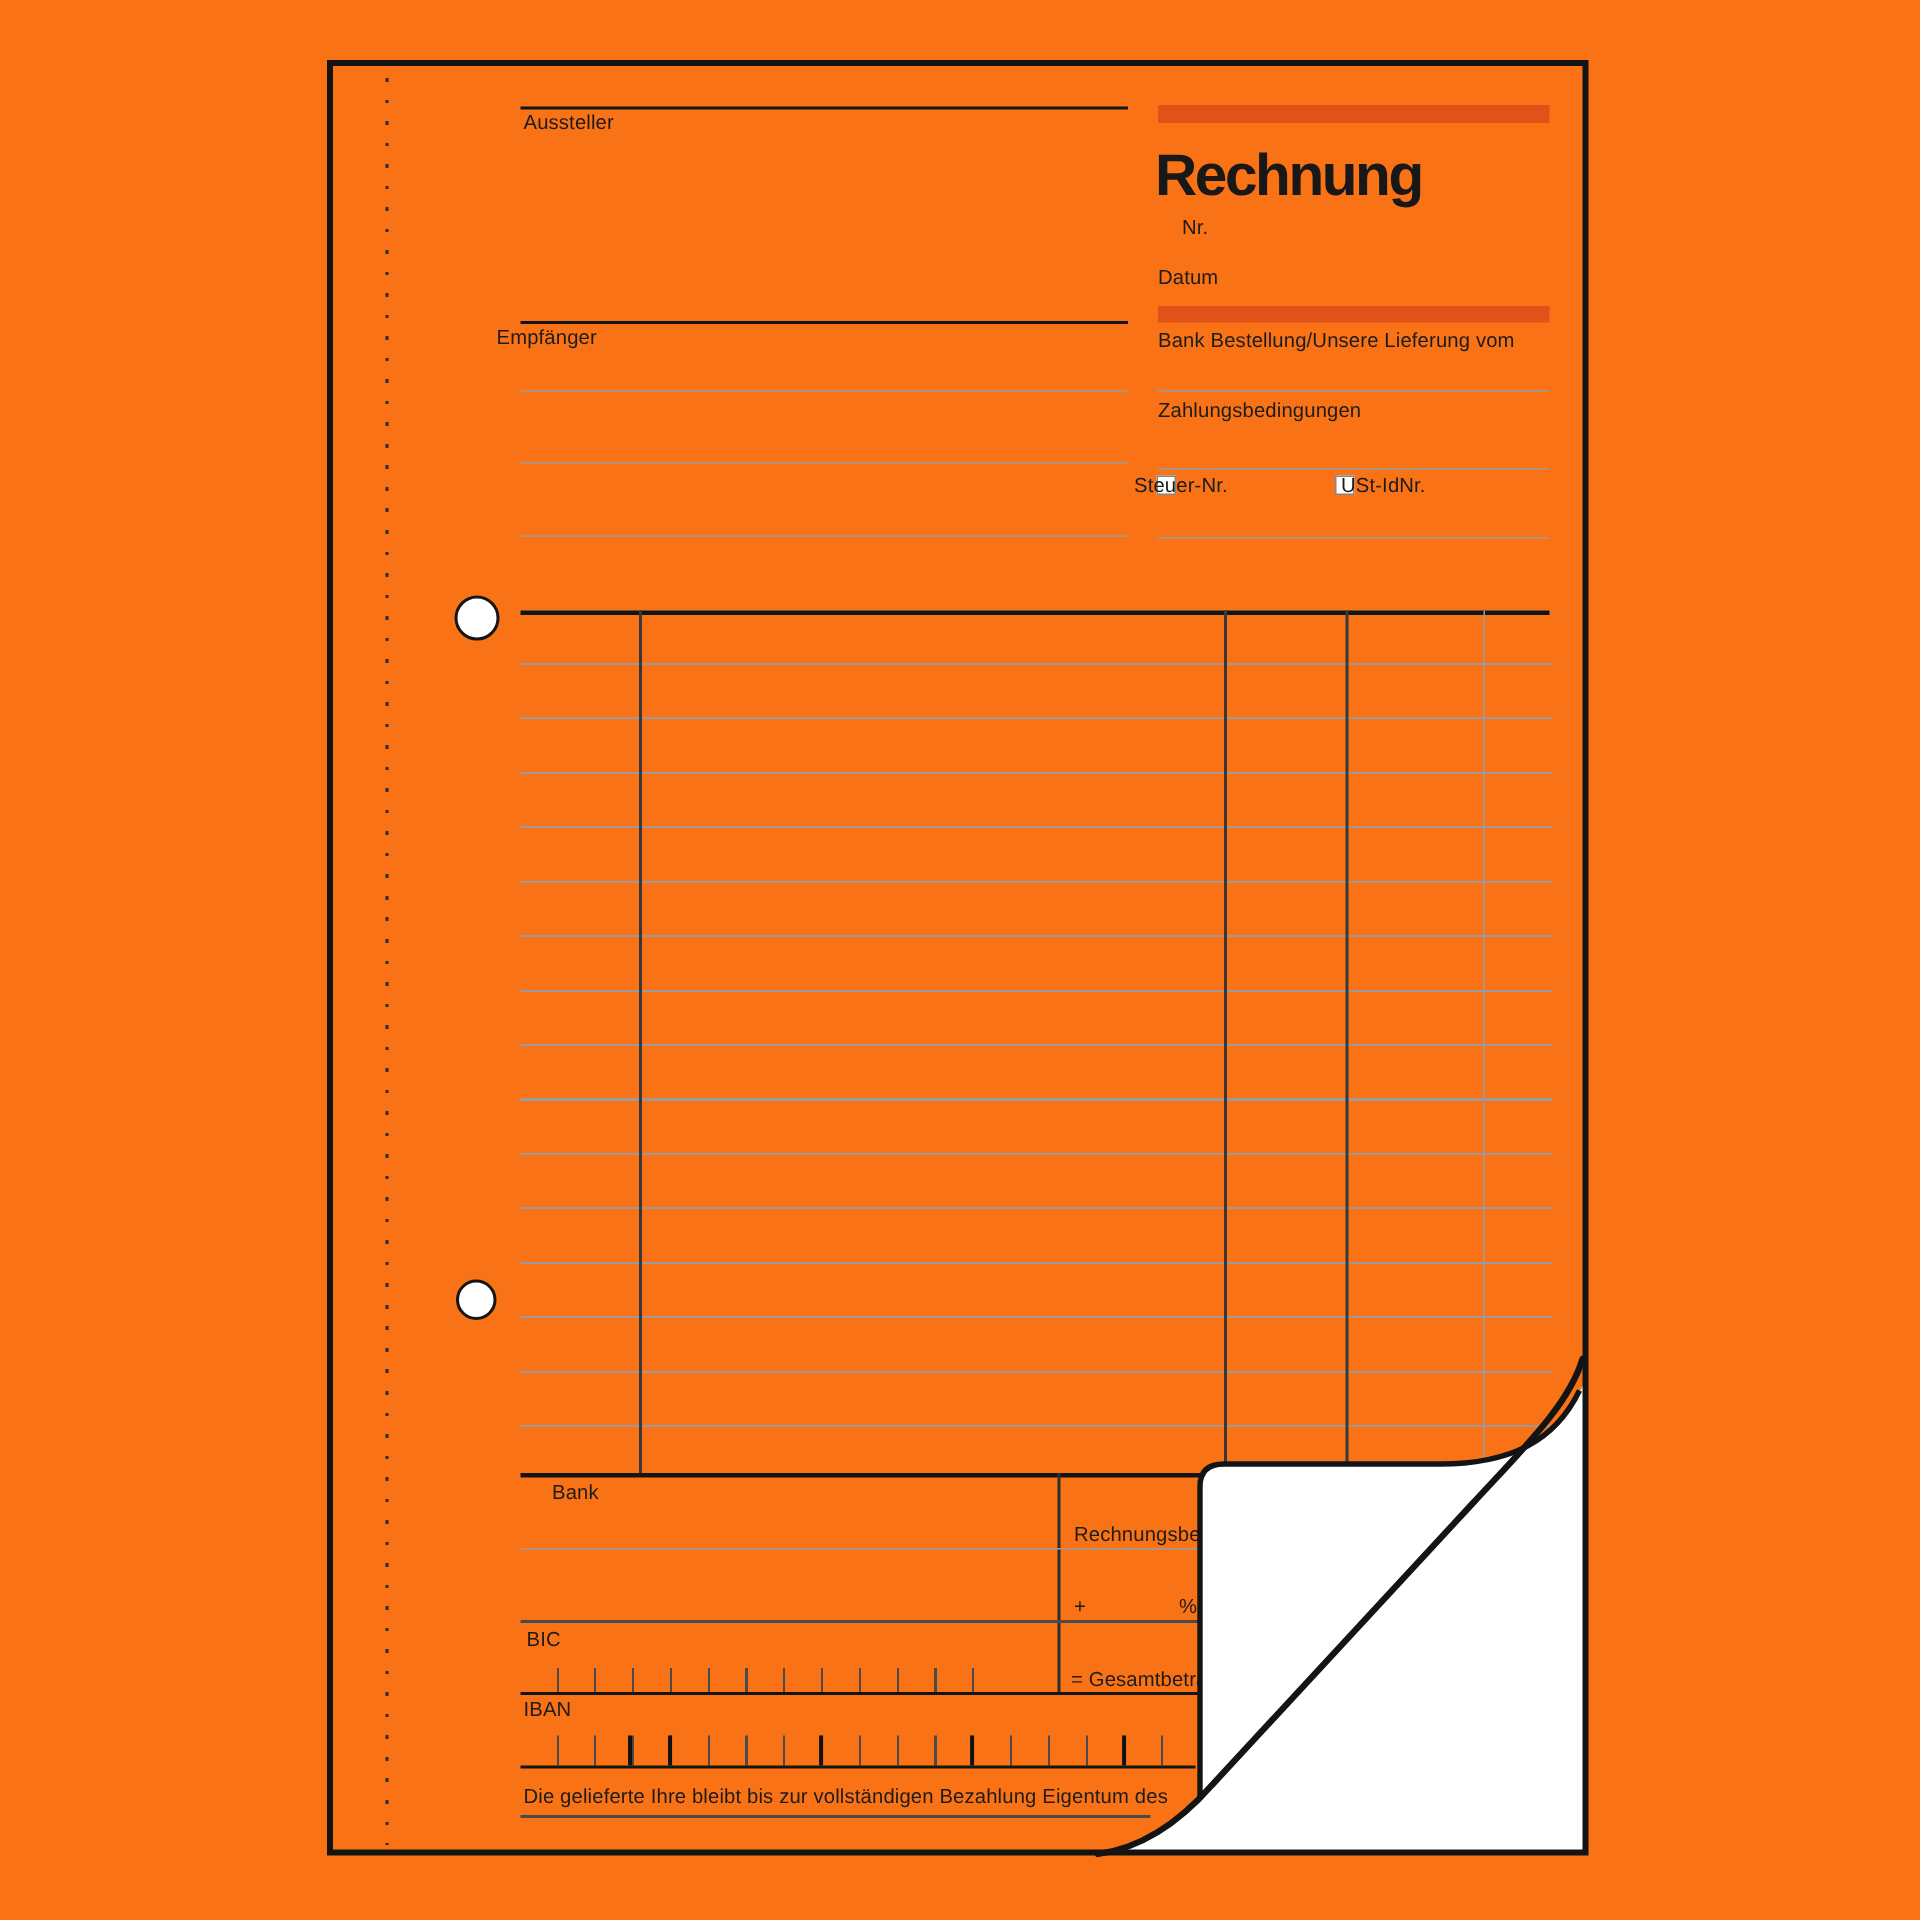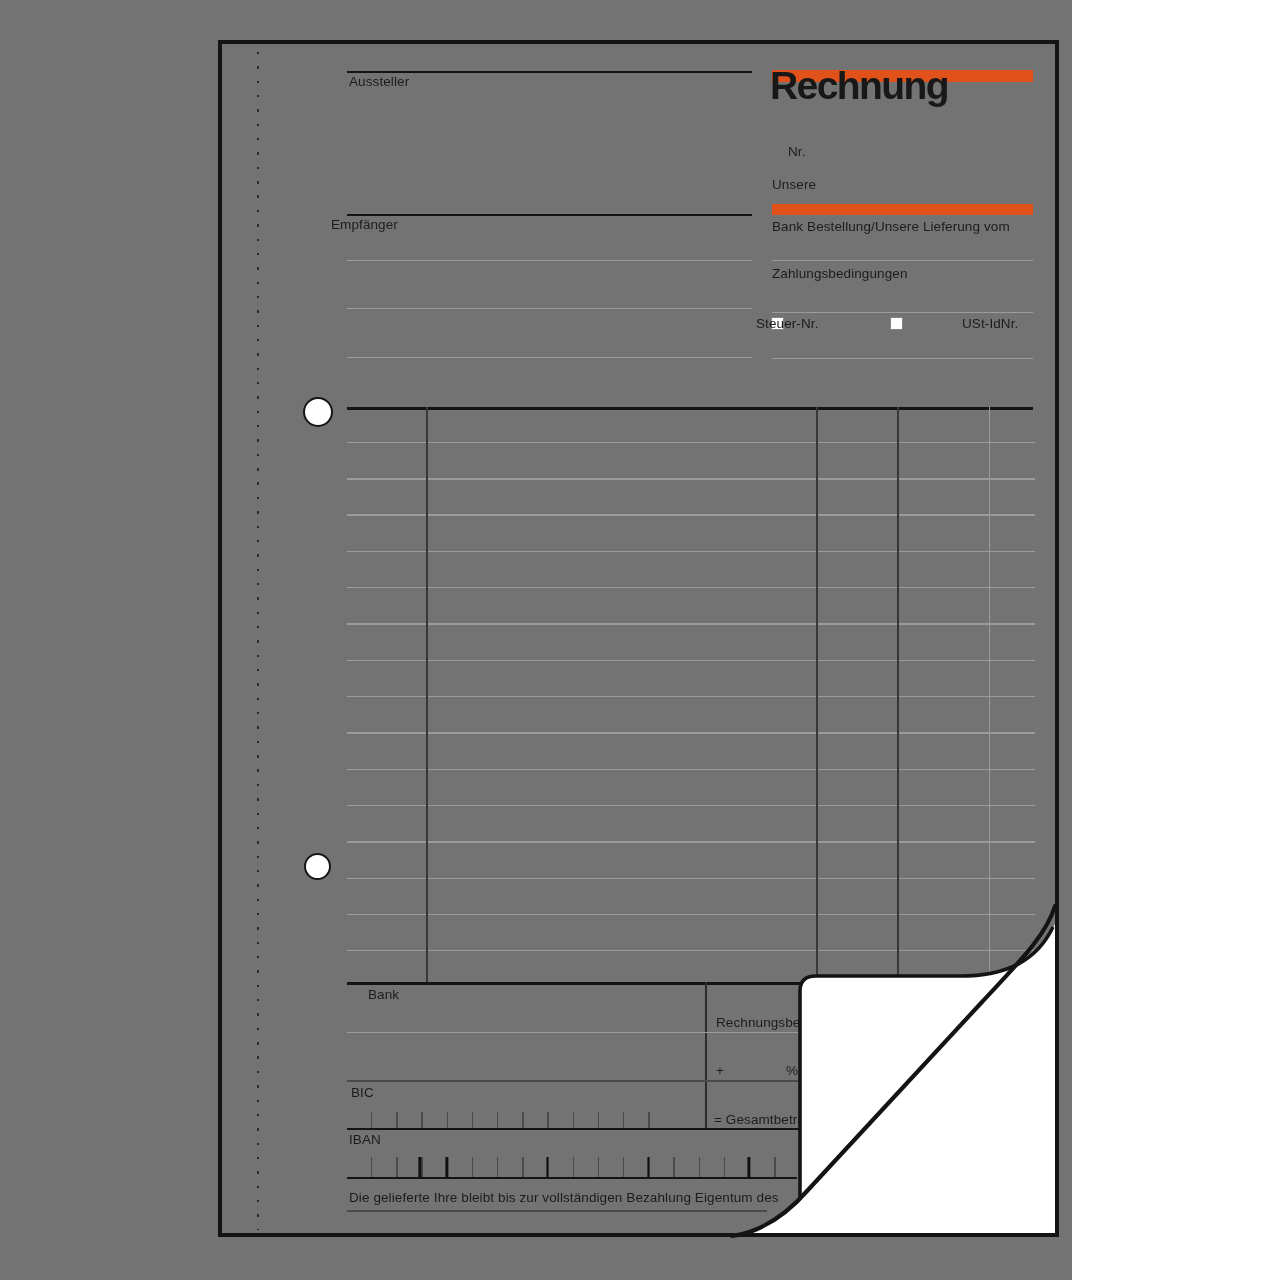--- a/index.html
+++ b/index.html
@@ -1,33 +1,33 @@
 <!DOCTYPE html>
 <html><head>
 <meta charset="utf-8">
 <style>
   html,body{margin:0;padding:0;background:#fff;}
-  .canvas{position:relative;width:1072px;height:1280px;background:#737373;overflow:hidden;
+  .canvas{position:relative;width:1280px;height:1280px;background:#f97316;overflow:hidden;
           font-family:"Liberation Sans",sans-serif;color:#1c1c1c;}
   
   .page-border{position:absolute;left:218px;top:40px;width:841px;height:1197px;
                border:4px solid #141414;box-sizing:border-box;z-index:30;pointer-events:none;}
   .perforation{position:absolute;left:257px;top:52px;width:2.4px;height:1178px;z-index:6;
                background:repeating-linear-gradient(180deg,#2b2b2b 0 2.4px,transparent 2.4px 14.35px);}
   .hole{position:absolute;border:2.6px solid #161616;border-radius:50%;background:#fff;z-index:6;box-sizing:border-box;}
   .hole.h1{left:303px;top:397px;width:30px;height:30px;}
   .hole.h2{left:304px;top:853px;width:27px;height:27px;}
   .hline{position:absolute;background:#141414;}
   .gline{position:absolute;background:#9b9b9b;}
   .mline{position:absolute;background:#4a4a4a;}
   .lbl{position:absolute;font-size:13.5px;line-height:1.1;white-space:nowrap;letter-spacing:.1px;}
   .accent-bar{position:absolute;left:772px;width:261px;background:#e0521a;}
   .bar1{top:70px;height:12px;}
   .bar2{top:204px;height:11px;}
-  .title{position:absolute;left:770px;top:66px;font-size:39px;font-weight:700;
+  .title{position:absolute;left:770px;top:98px;font-size:39px;font-weight:700;
          letter-spacing:-1.6px;line-height:1;color:#181818;}
   
   .table-rows{position:absolute;left:347px;top:407px;width:688px;height:576px;
       background:repeating-linear-gradient(180deg,transparent 0 34.9px,#9b9b9b 34.9px 36.3px);}
   .vline{position:absolute;top:407px;height:576px;background:#383838;width:1.8px;}
   .cb{position:absolute;width:13px;height:13px;border:1.6px solid #858585;box-sizing:border-box;background:#fff;}
   .tick-ruler{position:absolute;}
   .bic-ticks{left:371px;top:1112px;width:285px;height:16px;
       background:repeating-linear-gradient(90deg,#4a4a4a 0 1.4px,transparent 1.4px 25.2px);}
   .iban-ticks{left:371px;top:1157px;width:430px;height:20px;
@@ -50,30 +50,30 @@
 
   <div class="hline" style="left:347px;top:214px;width:405px;height:2.2px"></div>
   <div class="lbl" style="left:331px;top:218px">Empfänger</div>
   <div class="gline" style="left:347px;top:260px;width:405px;height:1.4px"></div>
   <div class="gline" style="left:347px;top:308px;width:405px;height:1.4px"></div>
   <div class="gline" style="left:347px;top:357px;width:405px;height:1.4px"></div>
 
   <div class="accent-bar bar1" style="background: rgb(224, 82, 26);"></div>
   <div class="title">Rechnung</div>
   <div class="lbl" style="left:788px;top:145px">Nr.</div>
-  <div class="lbl" style="left:772px;top:178px">Unsere</div>
+  <div class="lbl" style="left:772px;top:178px">Datum</div>
   <div class="accent-bar bar2" style="background: rgb(224, 82, 26);"></div>
   <div class="lbl" style="left:772px;top:220px">Bank Bestellung/Unsere Lieferung vom</div>
   <div class="gline" style="left:772px;top:260px;width:261px;height:1.4px"></div>
   <div class="lbl" style="left:772px;top:267px">Zahlungsbedingungen</div>
   <div class="gline" style="left:772px;top:312px;width:261px;height:1.4px"></div>
   <span class="cb" style="left:771px;top:317px"></span>
   <div class="lbl" style="left:756px;top:317px">Steuer-Nr.</div>
   <span class="cb" style="left:890px;top:317px"></span>
-  <div class="lbl" style="left:962px;top:317px">USt-IdNr.</div>
+  <div class="lbl" style="left:894px;top:317px">USt-IdNr.</div>
   <div class="gline" style="left:772px;top:358px;width:261px;height:1.4px"></div>
 
   <div>
     <div class="table-rows"></div>
     <div class="hline" style="left:347px;top:407px;width:686px;height:2.6px"></div>
     <div class="vline" style="left:426px"></div>
     <div class="vline" style="left:816px"></div>
     <div class="vline" style="left:897px"></div>
     <div class="vline" style="left:989px;width:1.3px;background:#9b9b9b"></div>
   </div>

